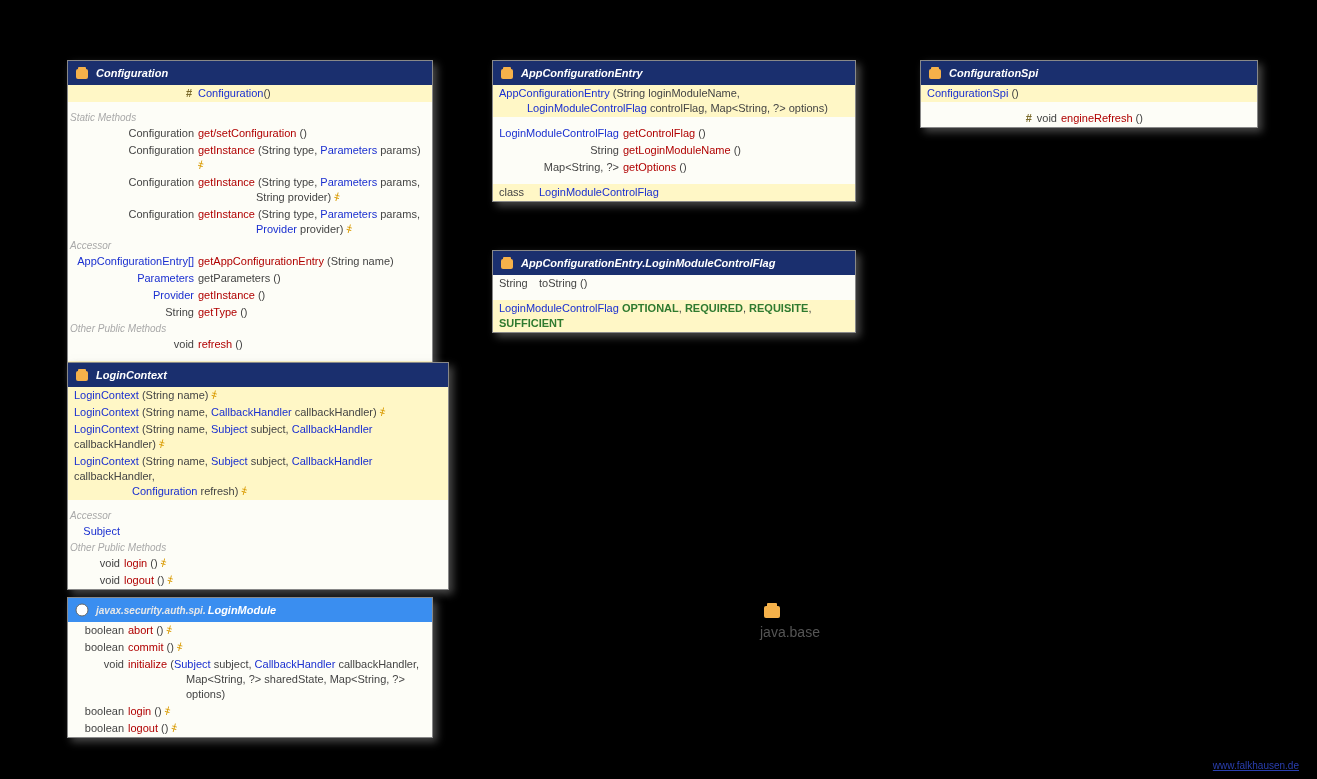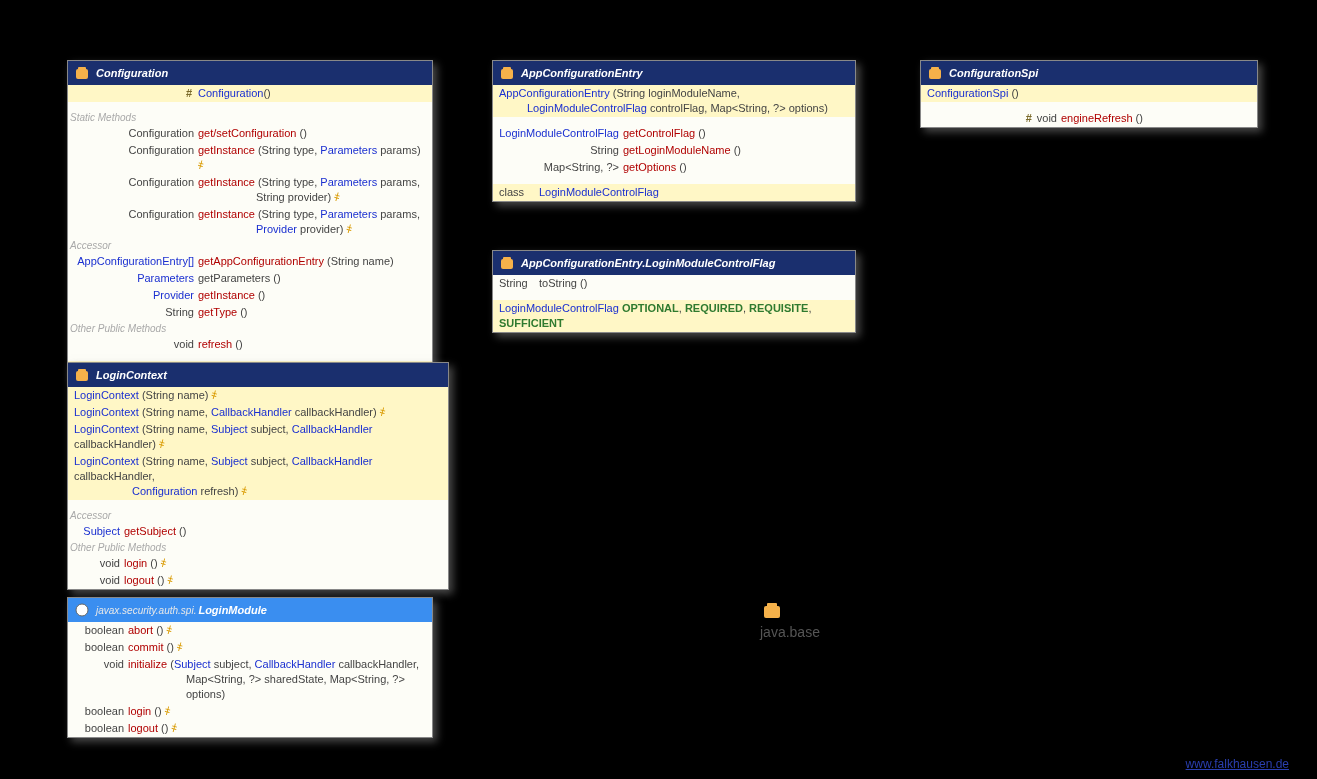--- a/index.html
+++ b/index.html
@@ -1,38 +1,38 @@
 <!DOCTYPE html>
 <html><head>
 <meta charset="utf-8">
 <style>
 html,body{margin:0;padding:0;background:#000;font-family:Verdana,Arial,sans-serif;font-size:11px;color:#000}
 .canvas{position:relative;width:1317px;height:779px}
 .box{position:absolute;background:#fdfdf7;border:1px solid #888;box-shadow:4px 4px 8px rgba(120,120,120,0.6)}
 .box-header{background:#1a2f6e;color:#fff;font-weight:bold;font-style:italic;padding:4px 6px;display:flex;align-items:center}
 .box-header.spi{background:#3a8ef0}
 .box-header .icn{margin-right:6px}
-.box-header .pre{font-weight:normal;font-style:italic;font-size:10px;color:#e8e8e8;margin-right:2px}
+.box-header .pre{font-weight:bold;font-style:italic;font-size:10px;color:#e8e8e8;margin-right:2px}
 .box-body{}
 .row{display:flex;align-items:flex-start;padding:1px 6px;line-height:15px}
 .row.ctor-band{background:#fff7c6}
 .row.foot-band{background:#fff7c6}
 .row .ret{flex:0 0 120px;text-align:right;color:#444;padding-right:4px}
 .row .sig{flex:1;color:#444}
 .row .sig .wrap{display:block;padding-left:58px}
 .section-label{color:#a9a9a9;font-style:italic;padding:2px 2px;font-size:10px}
 .lnk{color:#1a2fd0;text-decoration:none}
 .mth{color:#b00000}
 .throws{color:#d99a00}
 .hash{color:#7a6a2a;font-weight:bold;margin-right:2px}
 .enum-val{color:#2f7a2f;font-weight:bold}
 .pkg-title{position:absolute;color:#000;font-weight:bold;font-size:22px}
 .pkg-icon{position:absolute}
 .pkg-sub{position:absolute;color:#555;font-size:14px}
-.watermark{position:absolute;bottom:8px;right:28px;color:#2a3fb0;font-size:12px}
+.watermark{position:absolute;bottom:8px;right:18px;color:#2a3fb0;font-size:10px}
 svg{display:block}
 </style>
 </head>
 <body>
 
 <div class="canvas">
 
 <div class="box" style="left:67px;top:60px;width:364px">
  <div class="box-header">
   <span class="icn">
@@ -116,21 +116,20 @@
   <div class="row ctor-band">
           <span class="sig"><a class="lnk" href="#">LoginContext</a><span> (String name, </span><a class="lnk" href="#">Subject</a><span> subject, </span><a class="lnk" href="#">CallbackHandler</a><span> callbackHandler) </span><span class="throws">҂</span></span>
         </div>
   <div class="row ctor-band">
           <span class="sig"><a class="lnk" href="#">LoginContext</a><span> (String name, </span><a class="lnk" href="#">Subject</a><span> subject, </span><a class="lnk" href="#">CallbackHandler</a><span> callbackHandler,</span><span class="wrap"><a class="lnk" href="#">Configuration</a><span> refresh) </span><span class="throws">҂</span></span></span>
         </div>
   <div class="row" style="height:6px"></div>
   <div class="section-label">Accessor</div>
   <div class="row">
           <span class="ret" style="flex:0 0 46px"><a class="lnk" href="#">Subject</a></span>
-          <span class="sig"><span class="mth">getSubject</span><span> ()</span></span>
         </div>
   <div class="section-label">Other Public Methods</div>
   <div class="row">
           <span class="ret" style="flex:0 0 46px">void</span>
           <span class="sig"><span class="mth">login</span><span> () </span><span class="throws">҂</span></span>
         </div>
   <div class="row">
           <span class="ret" style="flex:0 0 46px">void</span>
           <span class="sig"><span class="mth">logout</span><span> () </span><span class="throws">҂</span></span>
         </div>

